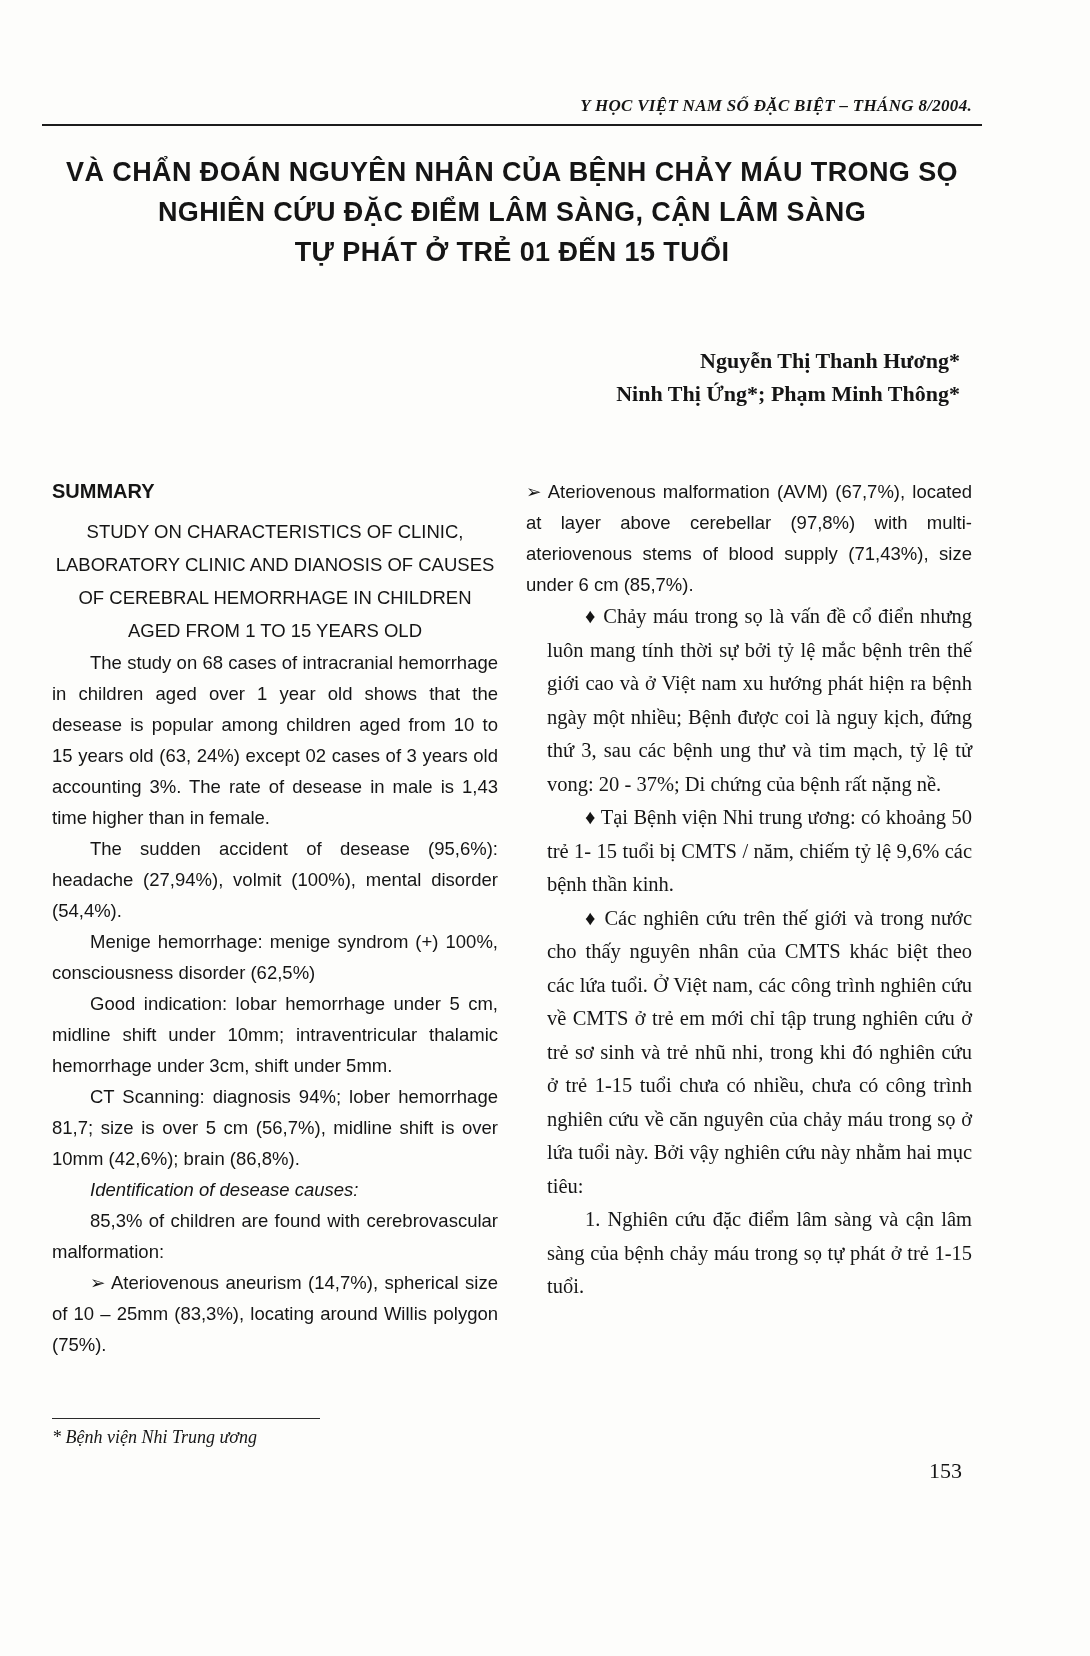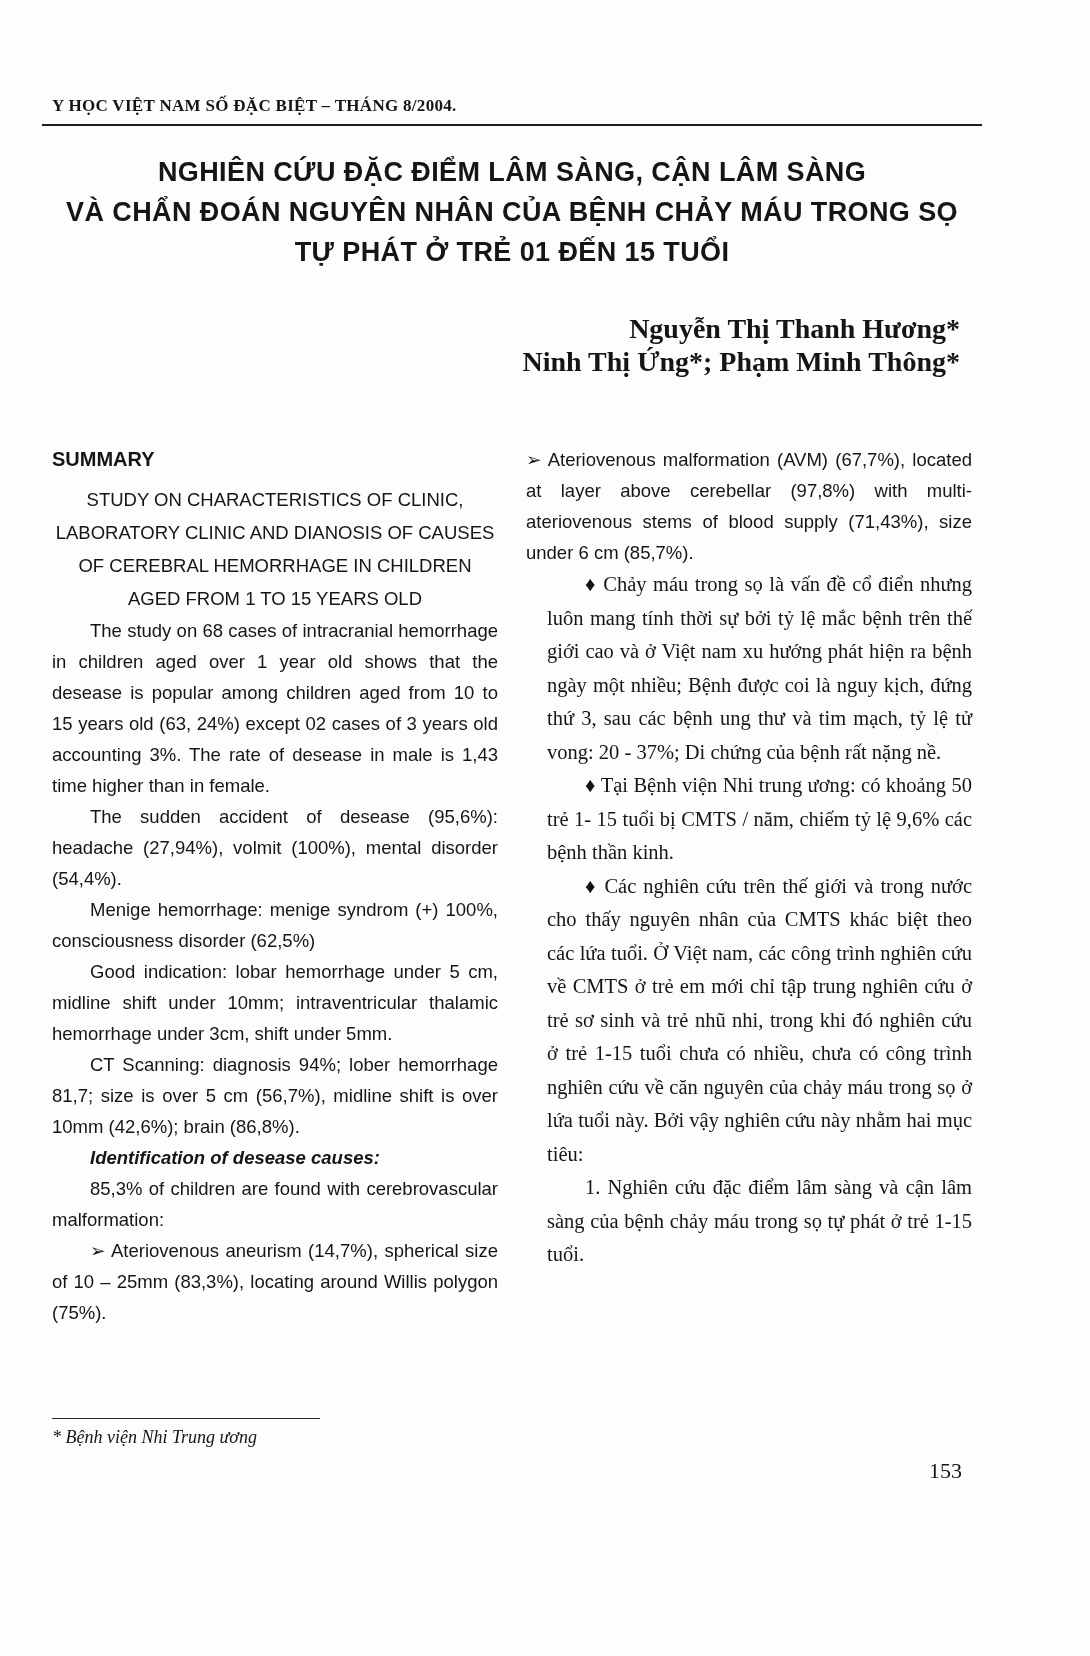--- a/index.html
+++ b/index.html
@@ -7,22 +7,23 @@
     width:1090px; height:1656px;
     background:#fdfdfb;
     position:relative;
     color:#151515;
     font-family:"Liberation Serif", serif;
     overflow:hidden;
   }
   .page { padding:0 118px 0 52px; }
 
   .journal-header {
-    text-align:left;
+    text-align:right;
     font-family:"Liberation Serif", serif;
+    font-style:italic;
     font-weight:bold;
     font-size:17px;
     letter-spacing:0.3px;
     padding-top:96px;
   }
   .header-rule {
     border:0;
     border-top:2.5px solid #1c1c1c;
     margin:8px -10px 0 -10px;
   }
@@ -34,23 +35,23 @@
     font-size:27px;
     line-height:40px;
     letter-spacing:0.4px;
     margin-top:26px;
   }
 
   .authors {
     text-align:right;
     font-family:"Liberation Serif", serif;
     font-weight:bold;
-    font-size:28px;
+    font-size:22px;
     line-height:33px;
-    margin-top:40px;
+    margin-top:72px;
     padding-right:12px;
   }
 
   .columns {
     display:flex;
     gap:28px;
     margin-top:66px;
   }
   .col { flex:1; min-width:0; }
 
@@ -80,21 +81,21 @@
   }
   .summary-title {
     font-family:"Liberation Sans", sans-serif;
     font-size:18.5px;
     line-height:33px;
     text-align:center;
     text-indent:0;
     margin:0 0 0 0;
   }
   .bold-italic {
-    font-weight:700;
+    font-weight:400;
     font-style:italic;
   }
   .section-heading {
     font-family:"Liberation Sans", sans-serif;
     font-weight:700;
     font-size:22px;
     letter-spacing:0.3px;
     text-indent:0;
     text-align:left;
     margin:14px 0 8px 0;
@@ -127,22 +128,22 @@
 </style>
 </head>
 <body>
 
 <div class="page">
 
   <div class="journal-header">Y HỌC VIỆT NAM SỐ ĐẶC BIỆT – THÁNG 8/2004.</div>
   <hr class="header-rule">
 
   <div class="title-block">
+    <div>VÀ CHẨN ĐOÁN NGUYÊN NHÂN CỦA BỆNH CHẢY MÁU TRONG SỌ</div>
     <div>NGHIÊN CỨU ĐẶC ĐIỂM LÂM SÀNG, CẬN LÂM SÀNG</div>
-    <div>VÀ CHẨN ĐOÁN NGUYÊN NHÂN CỦA BỆNH CHẢY MÁU TRONG SỌ</div>
     <div>TỰ PHÁT Ở TRẺ 01 ĐẾN 15 TUỔI</div>
   </div>
 
   <div class="authors">
     <div>Nguyễn Thị Thanh Hương*</div>
     <div>Ninh Thị Ứng*; Phạm Minh Thông*</div>
   </div>
 
   <div class="columns">
 

